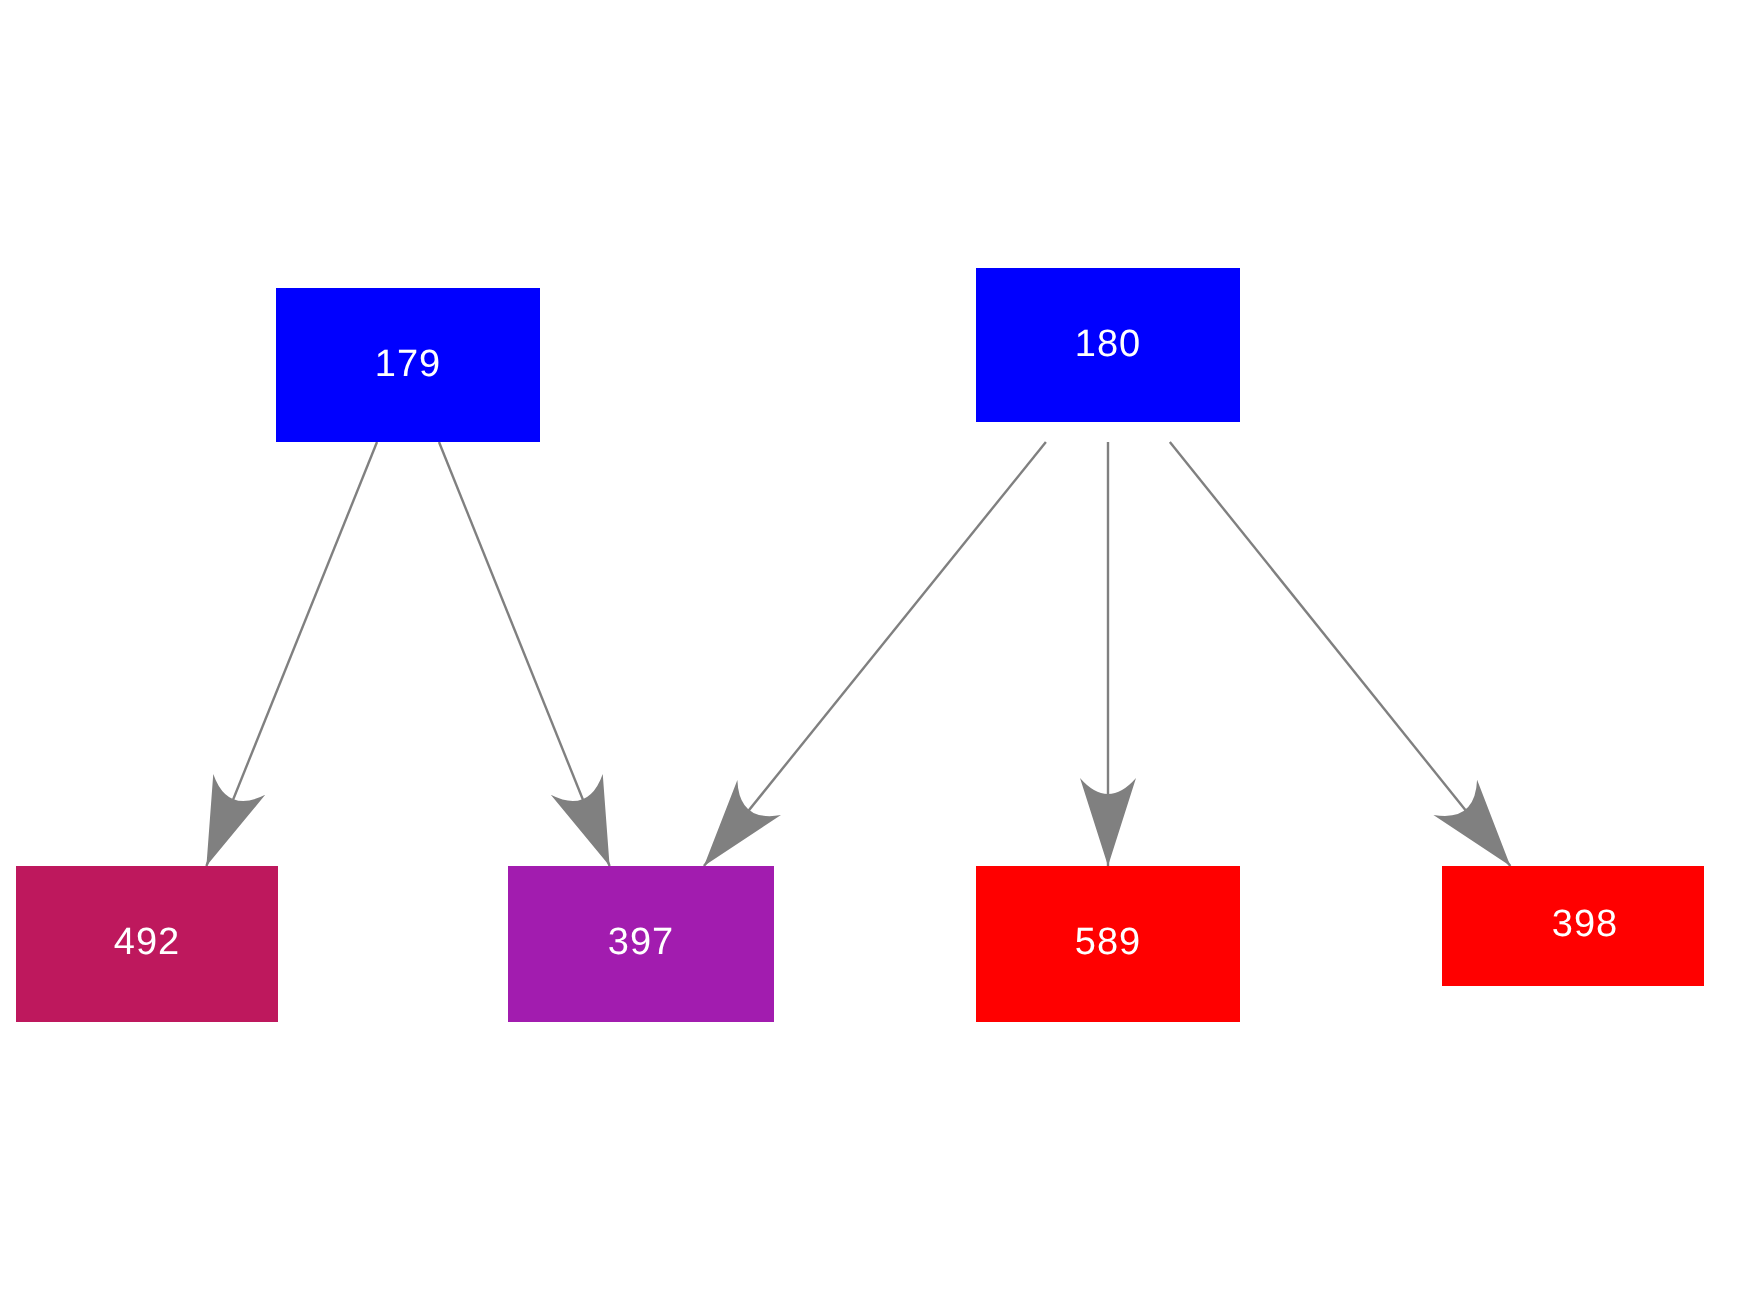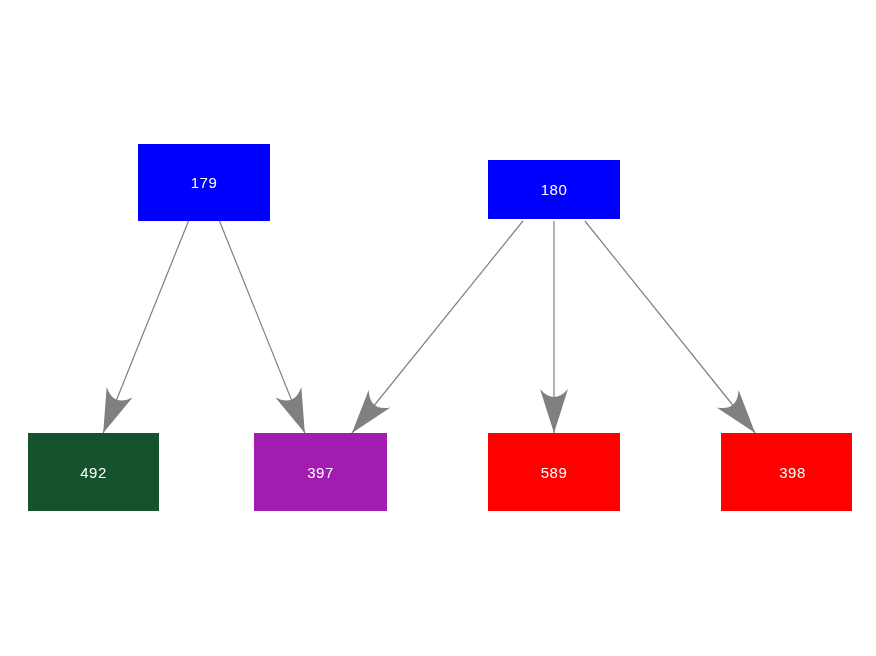--- a/index.html
+++ b/index.html
@@ -24,21 +24,21 @@
   }
   .graph-node {
     position: absolute;
     display: flex;
     align-items: center;
     justify-content: center;
     box-sizing: border-box;
   }
   .node-label {
     color: #ffffff;
-    font-size: 15px;
+    font-size: 19px;
     font-family: "Liberation Sans", sans-serif;
     letter-spacing: 0.5px;
   }
 </style>
 </head>
 <body>
 
 <div id="canvas">
   <svg id="edge-layer" xmlns="http://www.w3.org/2000/svg" width="876" height="656" viewBox="0 0 876 656">
     <defs>
@@ -51,29 +51,29 @@
         <line x1="219.49309153713298" y1="221" x2="304.8056994818653" y2="433" stroke="#808080" stroke-width="1.2" marker-end="url(#arrowhead)"></line>
         <line x1="522.947322970639" y1="221" x2="351.9559585492228" y2="433" stroke="#808080" stroke-width="1.2" marker-end="url(#arrowhead)"></line>
         <line x1="554" y1="221" x2="554" y2="433" stroke="#808080" stroke-width="1.2" marker-end="url(#arrowhead)"></line>
         <line x1="584.919689119171" y1="221" x2="755.1787564766839" y2="433" stroke="#808080" stroke-width="1.2" marker-end="url(#arrowhead)"></line>
       </g>
   </svg>
   <div id="nodes">
       <div class="graph-node" style="left: 138px; top: 144px; width: 132px; height: 77px; background: rgb(0, 0, 255);">
         <span class="node-label" style="color: rgb(255, 255, 255);">179</span>
       </div>
-      <div class="graph-node" style="left: 488px; top: 160px; width: 132px; height: 59px; background: rgb(0, 0, 255);">
+      <div class="graph-node" style="left: 488px; top: 134px; width: 132px; height: 77px; background: rgb(0, 0, 255);">
         <span class="node-label" style="color: rgb(255, 255, 255);">180</span>
       </div>
-      <div class="graph-node" style="left: 28px; top: 433px; width: 131px; height: 78px; background: #14532d;">
+      <div class="graph-node" style="left: 8px; top: 433px; width: 131px; height: 78px; background: #be185d;">
         <span class="node-label" style="color: rgb(255, 255, 255);">492</span>
       </div>
       <div class="graph-node" style="left: 254px; top: 433px; width: 133px; height: 78px; background: #a21caf;">
         <span class="node-label" style="color: rgb(255, 255, 255);">397</span>
       </div>
       <div class="graph-node" style="left: 488px; top: 433px; width: 132px; height: 78px; background: rgb(255, 0, 0);">
         <span class="node-label" style="color: rgb(255, 255, 255);">589</span>
       </div>
-      <div class="graph-node" style="left: 721px; top: 433px; width: 131px; height: 78px; background: rgb(255, 0, 0); padding-left: 12px;">
+      <div class="graph-node" style="left: 721px; top: 433px; width: 131px; height: 60px; background: rgb(255, 0, 0); padding-left: 12px;">
         <span class="node-label" style="color: rgb(255, 255, 255);">398</span>
       </div>
     </div>
 </div>
 
 </body></html>

